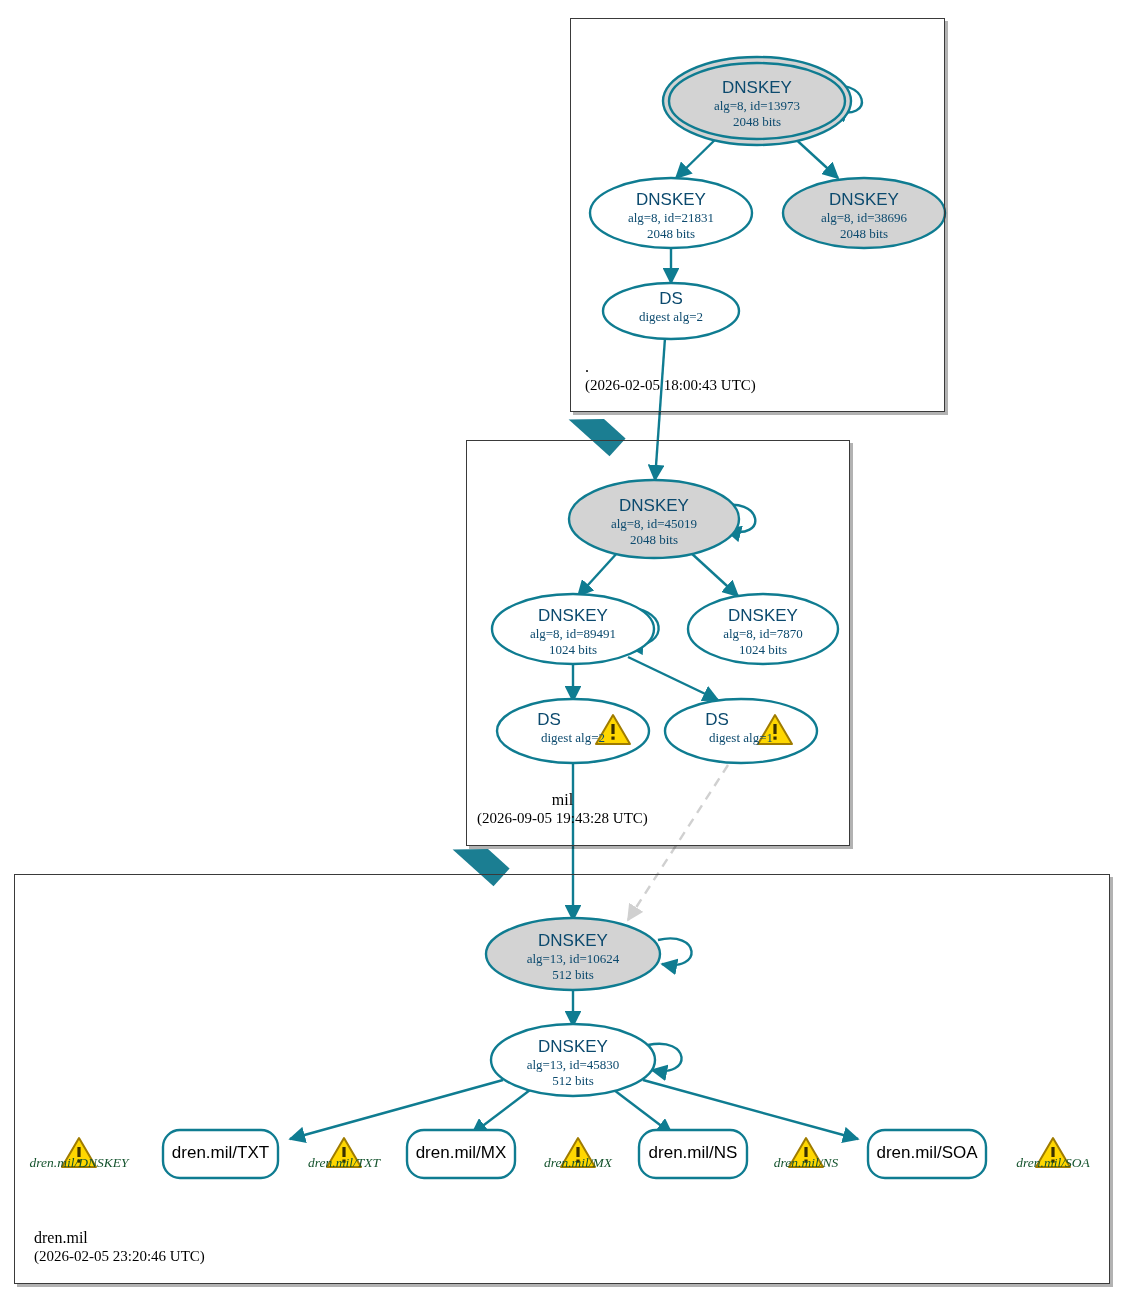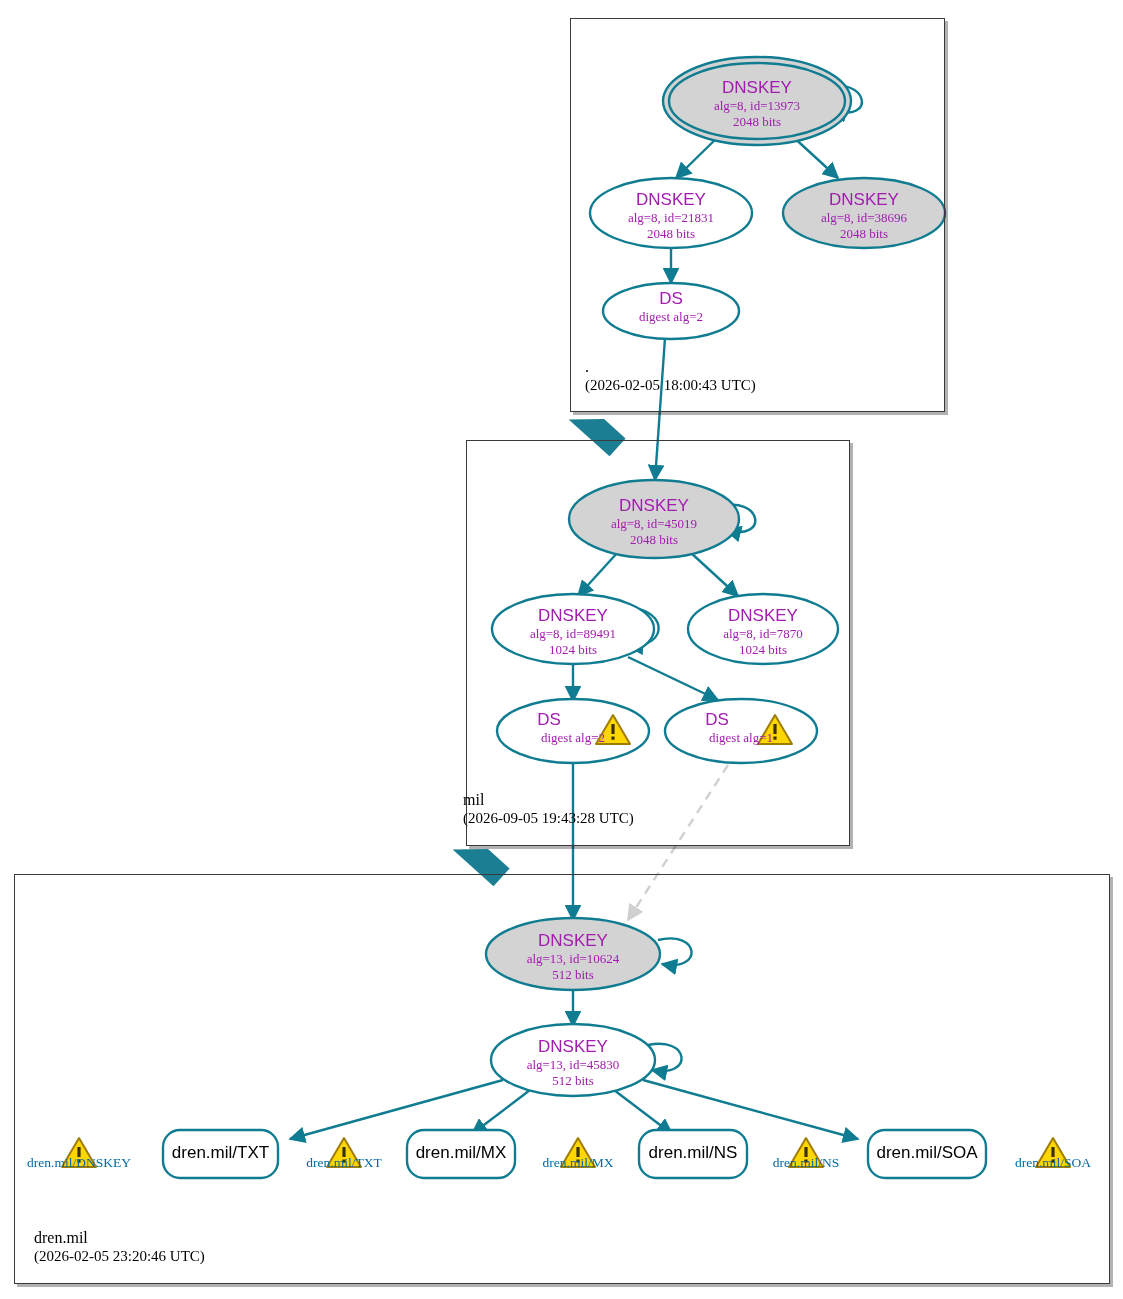--- a/index.html
+++ b/index.html
@@ -45,21 +45,21 @@
     line-height: 18px;
   }
   .zone-time {
     font-size: 15px;
     line-height: 18px;
   }
   
   .node-label {
     position: absolute;
     text-align: center;
-    color: #a21caf;
+    color: #0c4a6e;
     white-space: nowrap;
     pointer-events: none;
   }
   .nl-title {
     font-family: "Liberation Sans", sans-serif;
     font-size: 17px;
     line-height: 20px;
   }
   .nl-sub {
     font-family: "Liberation Serif", serif;
@@ -70,22 +70,23 @@
     position: absolute;
     font-family: "Liberation Sans", sans-serif;
     font-size: 17px;
     color: #000000;
     white-space: nowrap;
     text-align: center;
   }
   .warn-text {
     position: absolute;
     font-family: "Liberation Serif", serif;
+    font-style: italic;
     font-size: 13.5px;
-    color: #0369a1;
+    color: #14532d;
     white-space: nowrap;
     text-align: center;
   }
 </style>
 </head>
 <body>
 
 <div id="stage">
 
   <svg id="graph" viewBox="0 0 1123 1299">
@@ -207,21 +208,21 @@
   </svg>
 
   <div class="zone-box" style="left:570px; top:18px; width:375px; height:394px;"></div>
   <div class="zone-box" style="left:466px; top:440px; width:384px; height:406px;"></div>
   <div class="zone-box" style="left:14px; top:874px; width:1096px; height:410px;"></div>
 
   <div class="zone-label" style="left:585px; top:358px;">
     <div class="zone-name">.</div>
     <div class="zone-time">(2026-02-05 18:00:43 UTC)</div>
   </div>
-  <div class="zone-label" style="left:463px; top:791px;">
+  <div class="zone-label" style="left:477px; top:791px;text-align:center;">
     <div class="zone-name">mil</div>
     <div class="zone-time">(2026-09-05 19:43:28 UTC)</div>
   </div>
   <div class="zone-label" style="left:34px; top:1229px;font-family:Liberation Serif, serif;">
     <div class="zone-name">dren.mil</div>
     <div class="zone-time">(2026-02-05 23:20:46 UTC)</div>
   </div>
 
   <div class="node-label" style="left:657px; top:78px; width:200px;">
     <div class="nl-title">DNSKEY</div>

